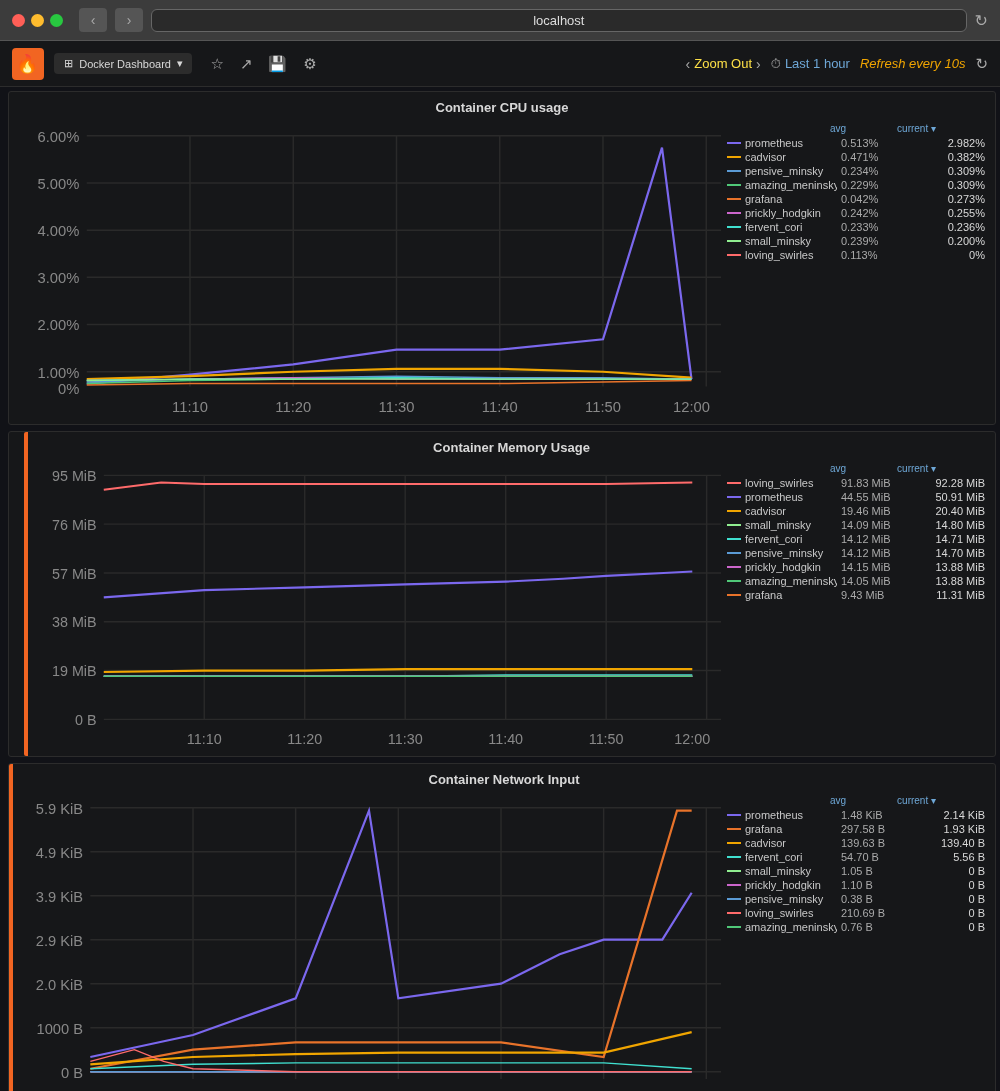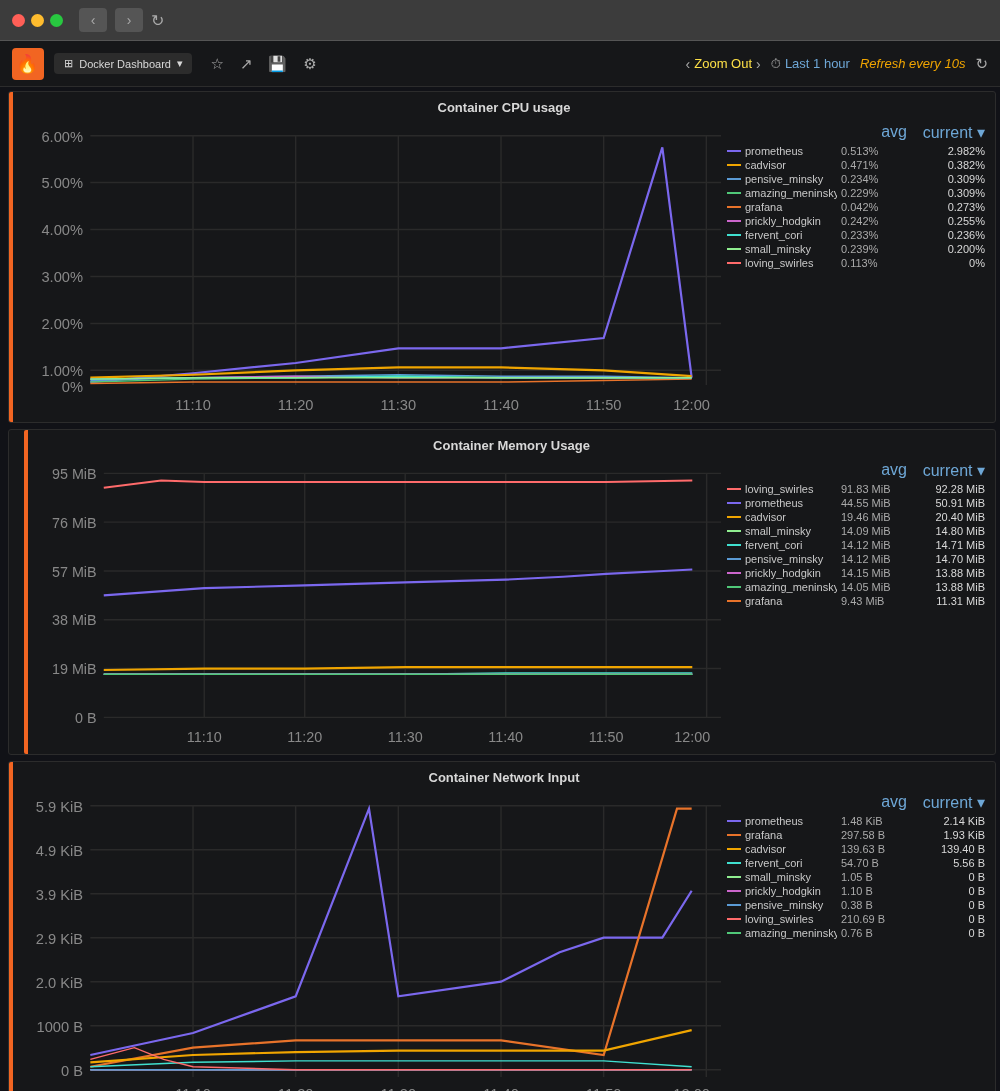--- a/index.html
+++ b/index.html
@@ -114,22 +114,22 @@
       position: relative;
       min-height: 200px;
     }
     .legend-area {
       width: 270px;
       flex-shrink: 0;
       padding: 4px 6px;
       font-size: 11px;
     }
     .legend-header {
-      display: flex; justify-content: flex-end;
-      gap: 8px; margin-bottom: 2px; color: #6ea7d6; font-size: 16px;
+      display: flex; justify-content: center;
+      gap: 20px; margin-bottom: 2px; color: #6ea7d6; font-size: 10px;
     }
     .legend-header span { width: 70px; text-align: right; }
     .legend-header span.current { color: #6ea7d6; }
     .legend-row {
       display: flex; align-items: center; gap: 4px;
       padding: 1px 0; cursor: pointer;
     }
     .legend-color {
       width: 14px; height: 2px; flex-shrink: 0;
     }
@@ -152,20 +152,21 @@
 <body>
 
 <div class="browser-chrome">
   <div class="traffic-lights">
     <div class="tl tl-red"></div>
     <div class="tl tl-yellow"></div>
     <div class="tl tl-green"></div>
   </div>
   <button class="nav-btn">‹</button>
   <button class="nav-btn">›</button>
+  <div class="address-bar">localhost</div>
   <button class="browser-action">↻</button>
 </div>
 
 <div class="grafana-toolbar">
   <div class="grafana-logo">🔥</div>
   <div class="toolbar-title">
     <span>⊞</span>
     <span>Docker Dashboard</span>
     <span>▾</span>
   </div>
@@ -185,21 +186,21 @@
       <span style="color:#aaa;">⏱</span>
       <span>Last 1 hour</span>
     </div>
     <button class="refresh-btn">Refresh every 10s</button>
     <button class="refresh-icon">↻</button>
   </div>
 </div>
 
 <div class="dashboard">
 
-  <div class="panel" style="display:flex;flex-direction:row;">
+  <div class="panel" style="display:flex;flex-direction:column;">
     <div class="left-accent"></div>
     <div style="flex:1;display:flex;flex-direction:column;">
       <div class="panel-title">Container CPU usage</div>
       <div class="panel-content">
         <div class="chart-area">
           <svg viewBox="0 0 480 200" class="chart">
 
             <line x1="50" y1="10" x2="480" y2="10" class="grid-line"></line>
             <line x1="50" y1="42" x2="480" y2="42" class="grid-line"></line>
             <line x1="50" y1="74" x2="480" y2="74" class="grid-line"></line>

